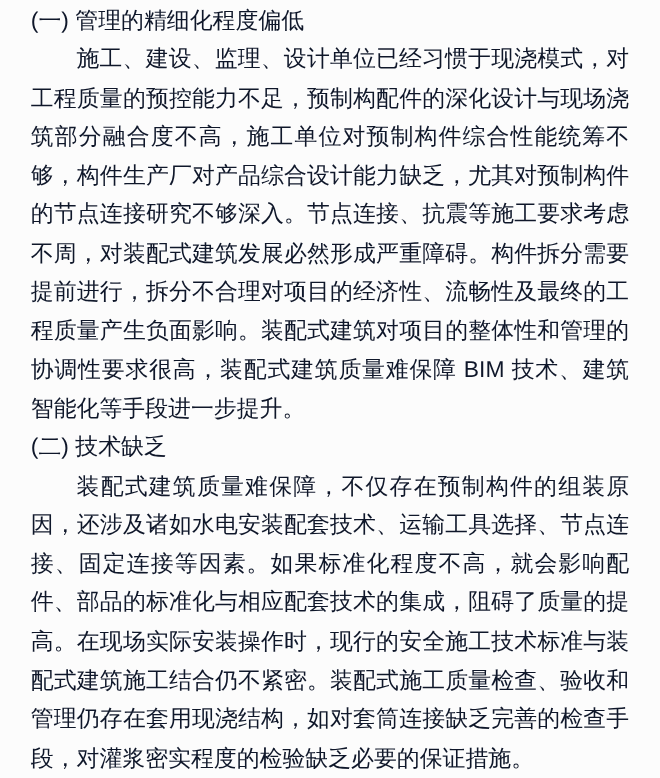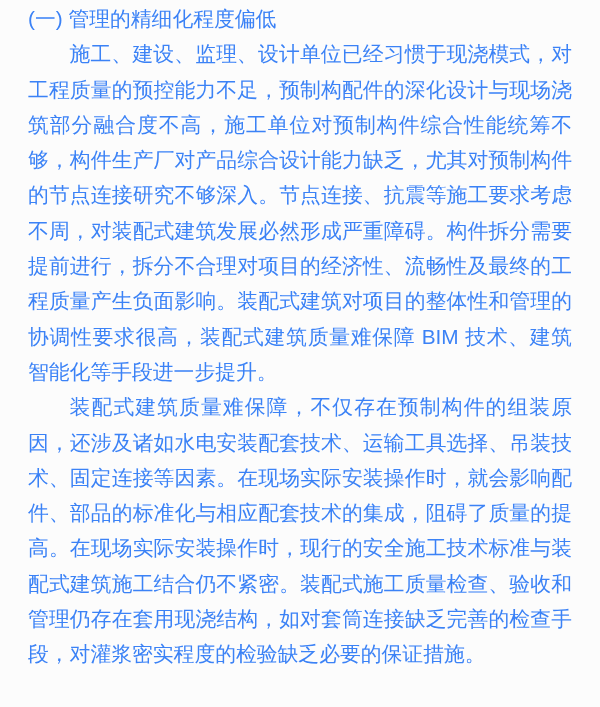--- a/index.html
+++ b/index.html
@@ -13,21 +13,21 @@
     background: #fcfcfc;
   }
   .page {
     box-sizing: border-box;
     width: 600px;
     height: 707px;
     padding: 1px 28px 0 28px;
     font-family: "Liberation Sans", "DejaVu Sans", sans-serif;
     font-size: 20.8px;
     line-height: 35.3px;
-    color: #3b82f6;
+    color: #0f172a;
     -webkit-font-smoothing: antialiased;
   }
   .section-heading {
     margin: 0;
     font-weight: normal;
     font-size: inherit;
     text-align: left;
   }
   .section-body {
     margin: 0;
@@ -42,16 +42,17 @@
 <body>
 
 <div class="page">
 
   <section>
     <h2 class="section-heading">(一) 管理的精细化程度偏低</h2>
     <p class="section-body">施工、建设、监理、设计单位已经习惯于现浇模式，对工程质量的预控能力不足，预制构配件的深化设计与现场浇筑部分融合度不高，施工单位对预制构件综合性能统筹不够，构件生产厂对产品综合设计能力缺乏，尤其对预制构件的节点连接研究不够深入。节点连接、抗震等施工要求考虑不周，对装配式建筑发展必然形成严重障碍。构件拆分需要提前进行，拆分不合理对项目的经济性、流畅性及最终的工程质量产生负面影响。装配式建筑对项目的整体性和管理的协调性要求很高，装配式建筑质量难保障 BIM 技术、建筑智能化等手段进一步提升。</p>
   </section>
 
   <section>
-    <p class="section-body">装配式建筑质量难保障，不仅存在预制构件的组装原因，还涉及诸如水电安装配套技术、运输工具选择、吊装技术、固定连接等因素。在现场实际安装操作时，就会影响配件、部品的标准化与相应配套技术的集成，阻碍了质量的提高。在现场实际安装操作时，现行的安全施工技术标准与装配式建筑施工结合仍不紧密。装配式施工质量检查、验收和管理仍存在套用现浇结构，如对套筒连接缺乏完善的检查手段，对灌浆密实程度的检验缺乏必要的保证措施。</p>
+    <h2 class="section-heading">(二) 技术缺乏</h2>
+    <p class="section-body">装配式建筑质量难保障，不仅存在预制构件的组装原因，还涉及诸如水电安装配套技术、运输工具选择、节点连接、固定连接等因素。如果标准化程度不高，就会影响配件、部品的标准化与相应配套技术的集成，阻碍了质量的提高。在现场实际安装操作时，现行的安全施工技术标准与装配式建筑施工结合仍不紧密。装配式施工质量检查、验收和管理仍存在套用现浇结构，如对套筒连接缺乏完善的检查手段，对灌浆密实程度的检验缺乏必要的保证措施。</p>
   </section>
 
 </div>
 
 </body></html>

